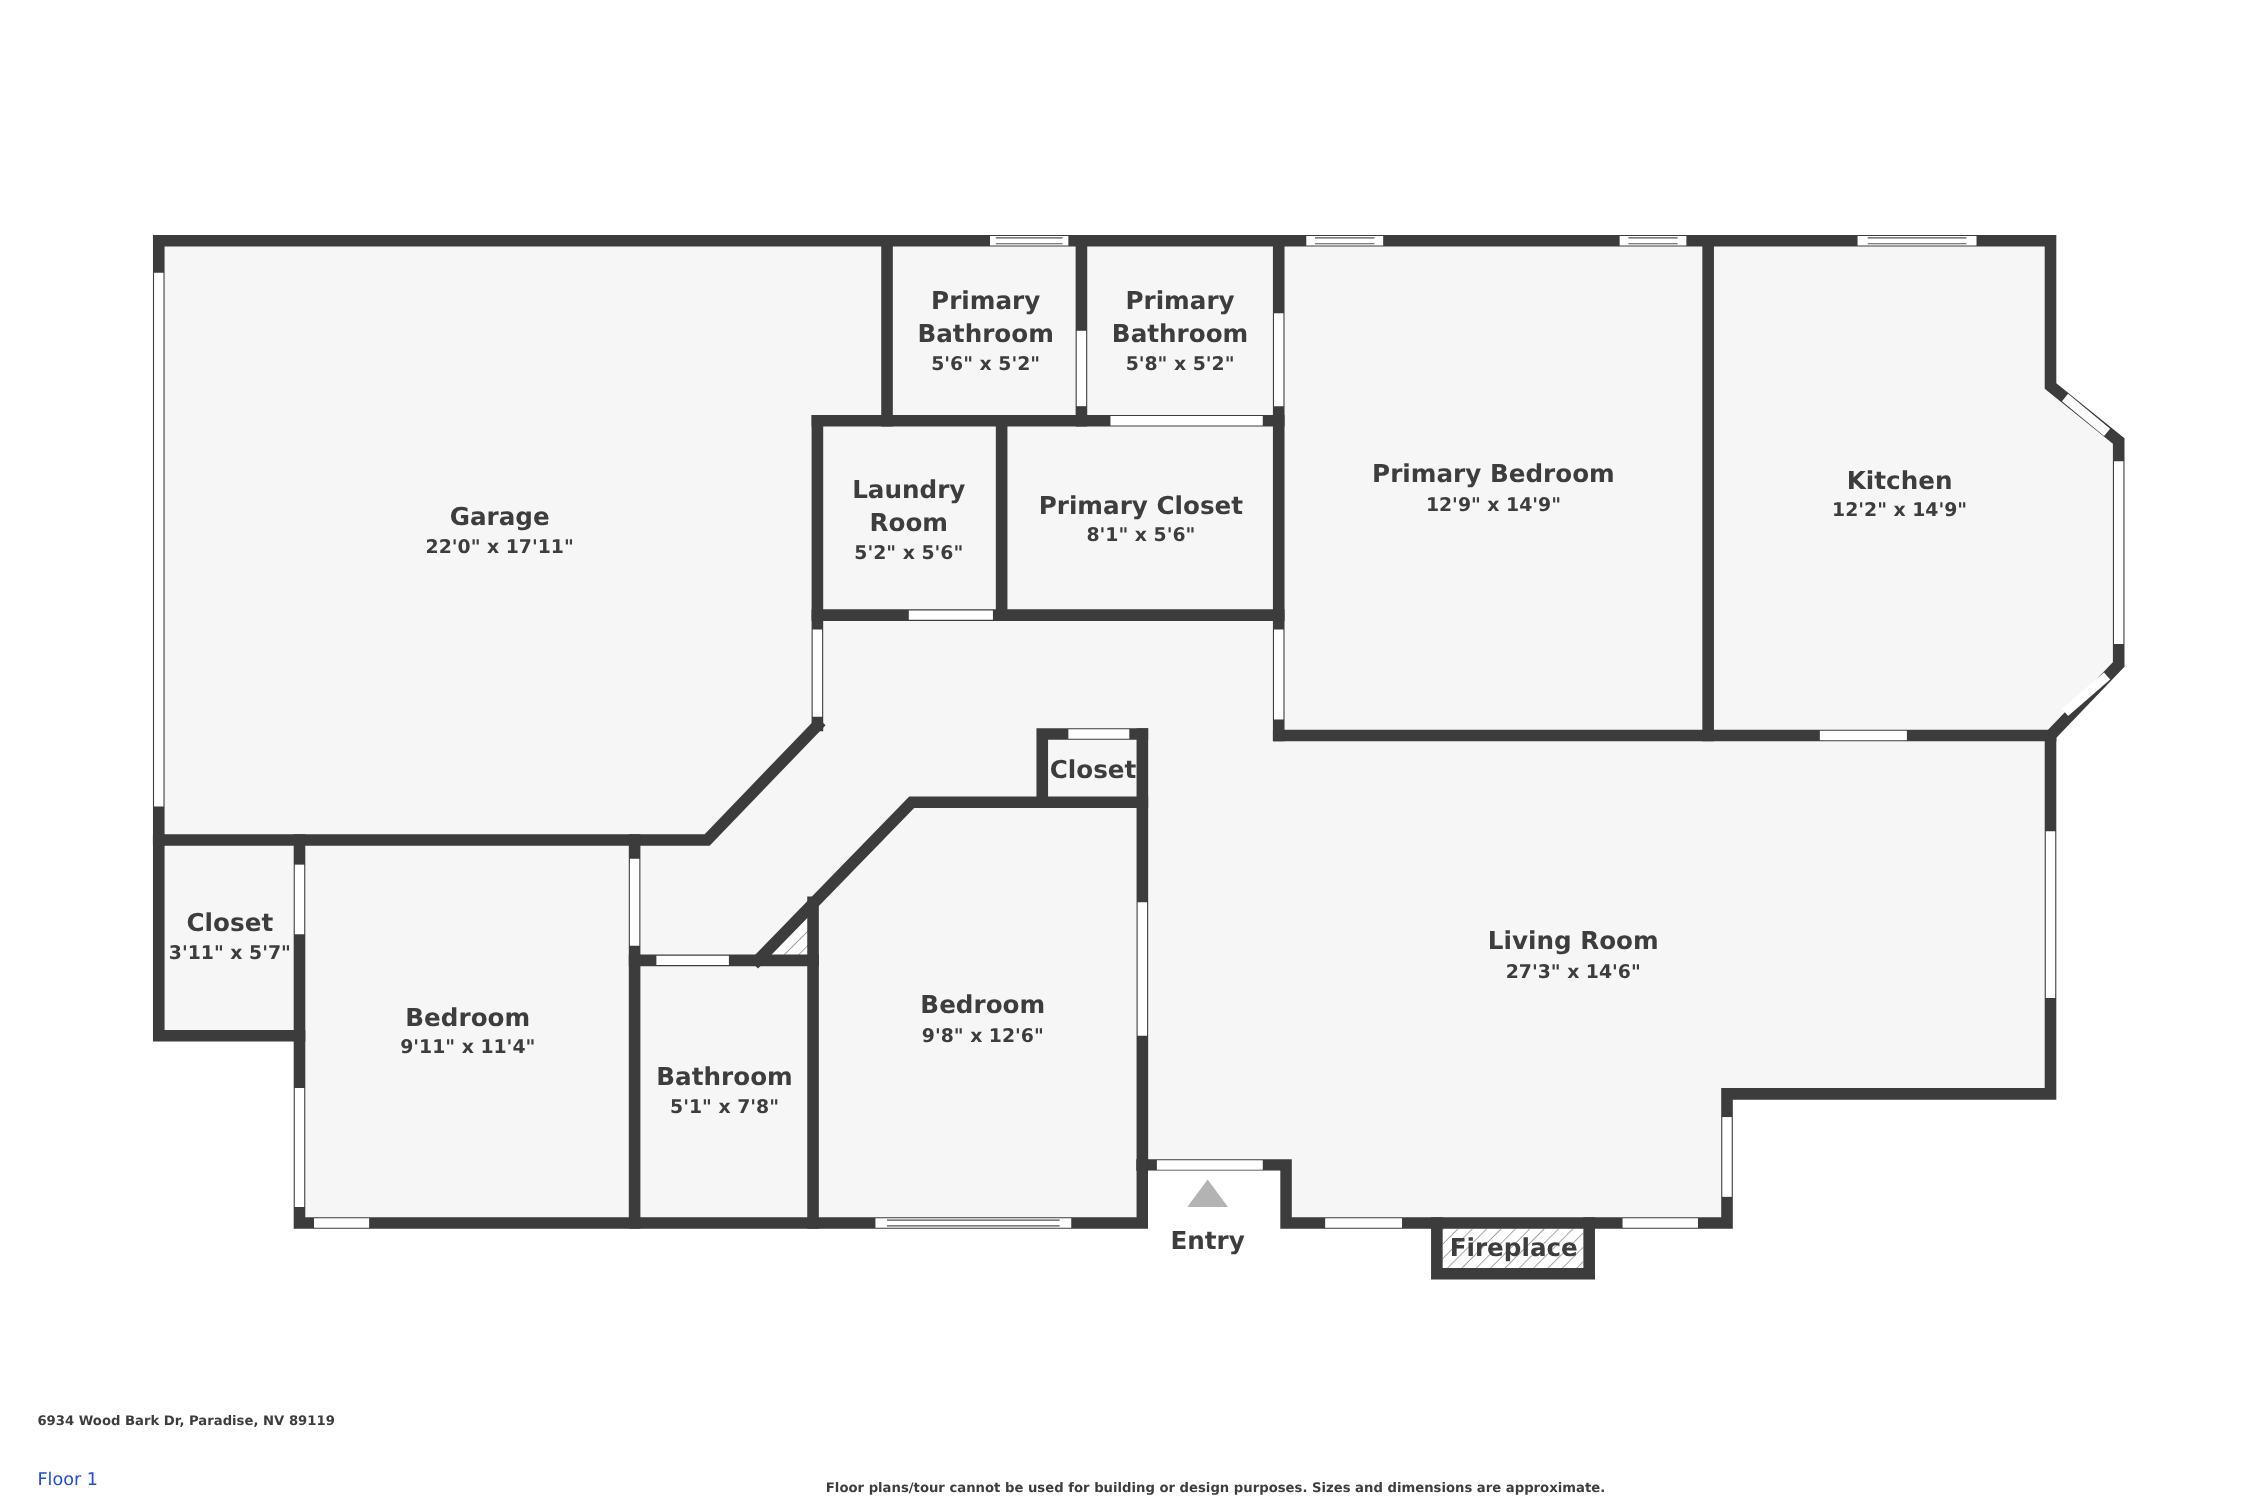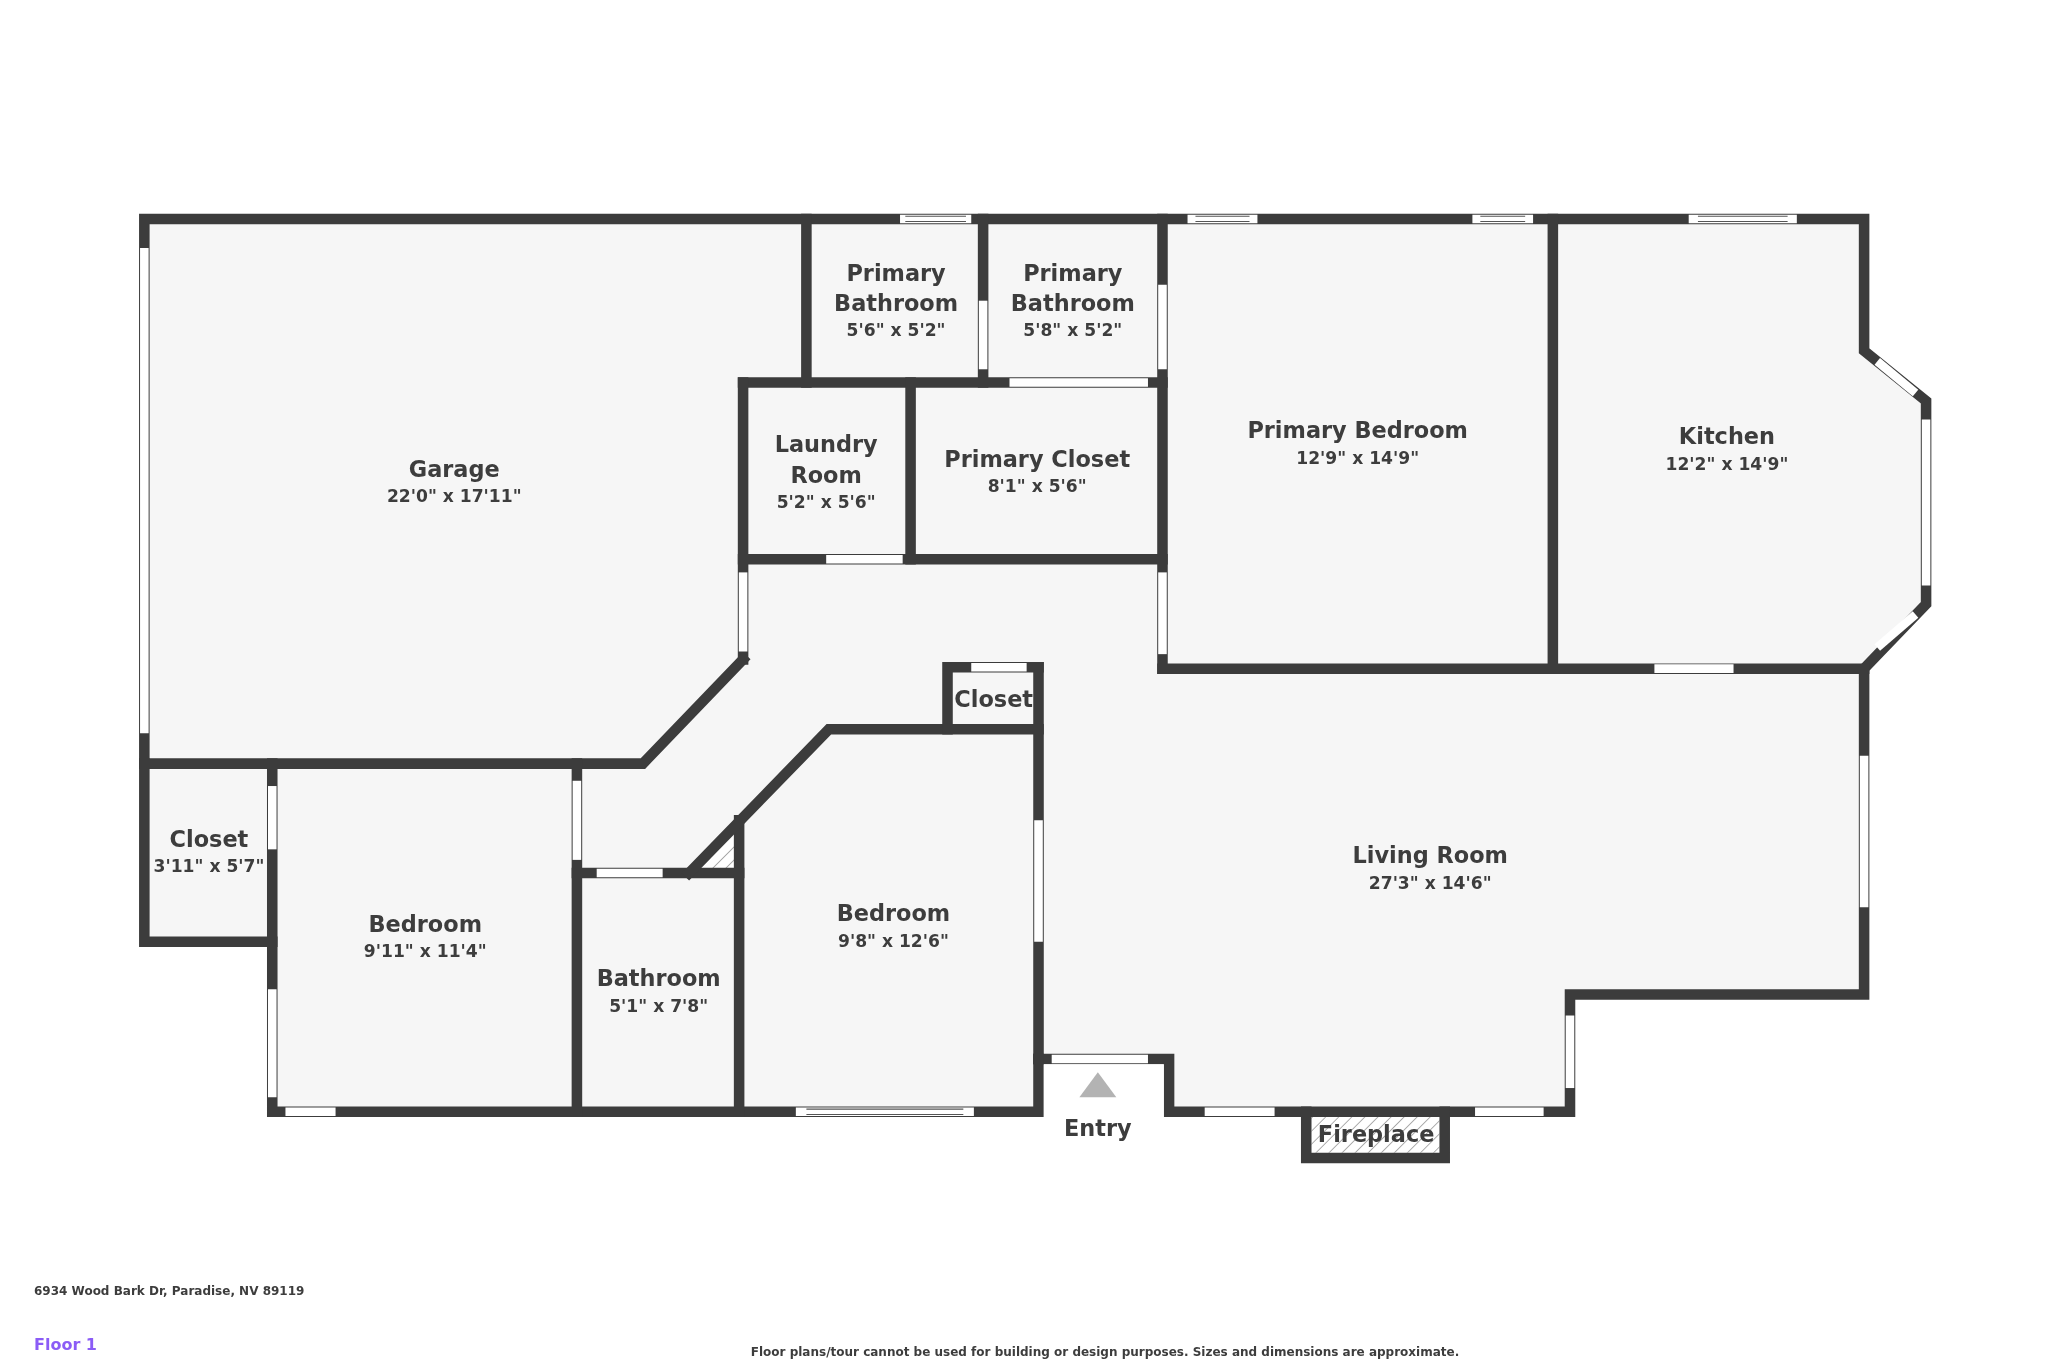--- a/index.html
+++ b/index.html
@@ -6,21 +6,21 @@
   body { width: 2048px; height: 1365px; position: relative; overflow: hidden;
          font-family: "DejaVu Sans", "Liberation Sans", sans-serif; color: #3d3d3d; }
   #plan { position: absolute; left: 0; top: 0; width: 2048px; height: 1365px; }
   .floor { fill: #f6f6f6; }
   .wall { stroke: #3c3c3c; stroke-width: 8; fill: none; stroke-linecap: square; stroke-linejoin: miter; }
   .gap { stroke: #ffffff; stroke-width: 6.5; fill: none; stroke-linecap: butt; }
   .winline { stroke: #555; stroke-width: 0.8; fill: none; }
   .room-name { font-family: "DejaVu Sans", sans-serif; font-weight: bold; font-size: 17px; fill: #3d3d3d; text-anchor: middle; }
   .room-dim { font-family: "DejaVu Sans", sans-serif; font-weight: bold; font-size: 13px; fill: #3d3d3d; text-anchor: middle; }
   .footer-addr { position: absolute; left: 34px; top: 1284px; font-size: 12px; font-weight: bold; color: #3d3d3d; }
-  .footer-floor { position: absolute; left: 34px; top: 1335px; font-size: 16px; font-weight: bold; color: #8b5cf6; }
+  .footer-floor { position: absolute; left: 34px; top: 1335px; font-size: 16px; font-weight: normal; color: #1d4ed8; }
   .footer-disclaimer { position: absolute; left: 0; width: 2210px; top: 1345px; text-align: center; font-size: 12px; font-weight: bold; color: #3d3d3d; }
 </style>
 </head>
 <body>
 
 <svg id="plan" viewBox="0 0 1552 1035" xmlns="http://www.w3.org/2000/svg">
   <defs>
     <pattern id="hatch" patternUnits="userSpaceOnUse" width="7" height="7" patternTransform="rotate(45)">
       <line x1="0" y1="0" x2="0" y2="7" stroke="#666" stroke-width="0.8"></line>
     </pattern>

